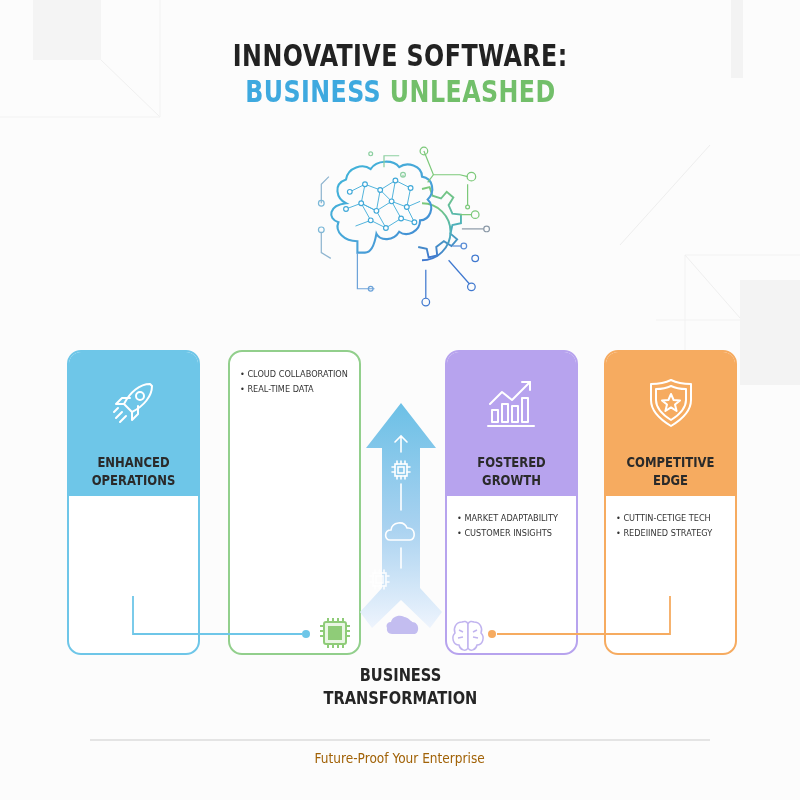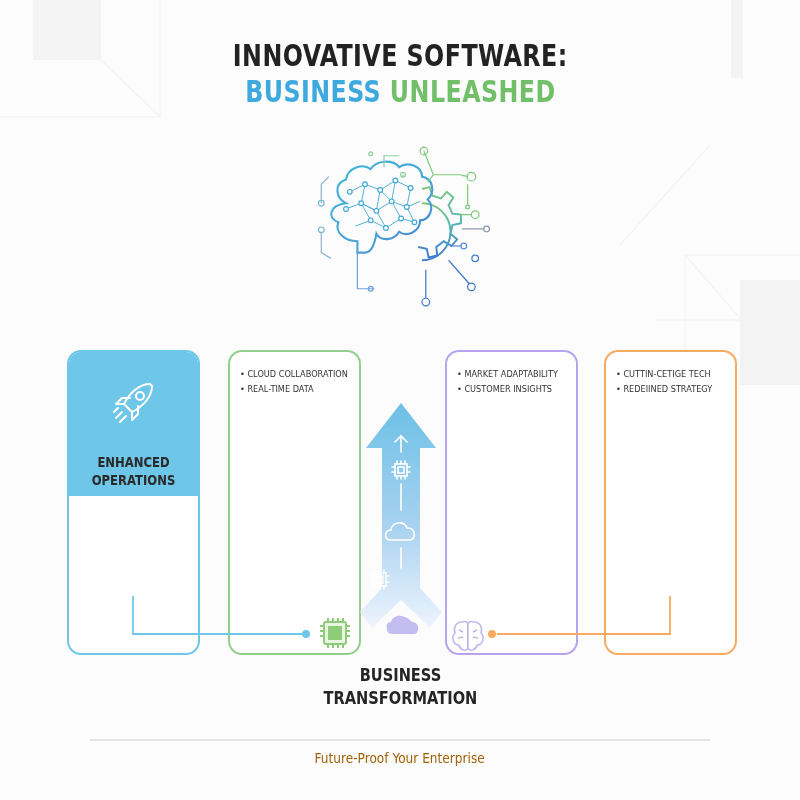--- a/index.html
+++ b/index.html
@@ -188,27 +188,57 @@
 </div>
 
 <div class="card" style="left:228px; border-color:#92cf8c;">
   <div class="card-body">
     <div class="card-item">CLOUD COLLABORATION</div>
     <div class="card-item">REAL-TIME DATA</div>
   </div>
 </div>
 
 <div class="card" style="left:445px; border-color:#b7a3ee;">
+  <div class="card-head" style="background:#b7a3ee;">
+    <svg class="card-icon" viewBox="0 0 56 56">
+      <g fill="none" stroke="#fff" stroke-width="2" stroke-linejoin="round" stroke-linecap="round">
+        <path d="M6 30 L18 18 L28 26 L46 8"></path>
+        <path d="M38 8 L46 8 L46 16"></path>
+        <rect x="8" y="36" width="6" height="12"></rect>
+        <rect x="18" y="30" width="6" height="18"></rect>
+        <rect x="28" y="32" width="6" height="16"></rect>
+        <rect x="38" y="24" width="6" height="24"></rect>
+        <path d="M4 52 L50 52"></path>
+      </g>
+    </svg>
+    <div class="card-title">
+      <div>FOSTERED</div>
+      <div>GROWTH</div>
+    </div>
+  </div>
   <div class="card-body">
     <div class="card-item">MARKET ADAPTABILITY</div>
     <div class="card-item">CUSTOMER INSIGHTS</div>
   </div>
 </div>
 
 <div class="card" style="left:604px; border-color:#f6ab60;">
+  <div class="card-head" style="background:#f6ab60;">
+    <svg class="card-icon" viewBox="0 0 56 56">
+      <g fill="none" stroke="#fff" stroke-width="2" stroke-linejoin="round">
+        <path d="M28 6 C20 10 14 10 8 10 L8 26 C8 38 18 46 28 52 C38 46 48 38 48 26 L48 10 C42 10 36 10 28 6 Z"></path>
+        <path d="M28 12 C22 15 18 15 13 15 L13 26 C13 35 20 41 28 46 C36 41 43 35 43 26 L43 15 C38 15 34 15 28 12 Z"></path>
+        <path d="M28 20 L30.6 26 L37 26.5 L32 30.6 L33.6 37 L28 33.4 L22.4 37 L24 30.6 L19 26.5 L25.4 26 Z"></path>
+      </g>
+    </svg>
+    <div class="card-title">
+      <div>COMPETITIVE</div>
+      <div>EDGE</div>
+    </div>
+  </div>
   <div class="card-body">
     <div class="card-item">CUTTIN-CETIGE TECH</div>
     <div class="card-item">REDEIINED STRATEGY</div>
   </div>
 </div>
 
 <svg class="arrow-graphic" viewBox="0 0 82 240">
   <defs>
     <linearGradient id="arrowGrad" x1="0" y1="0" x2="0" y2="1">
       <stop offset="0" stop-color="#6cc0e6"></stop>

